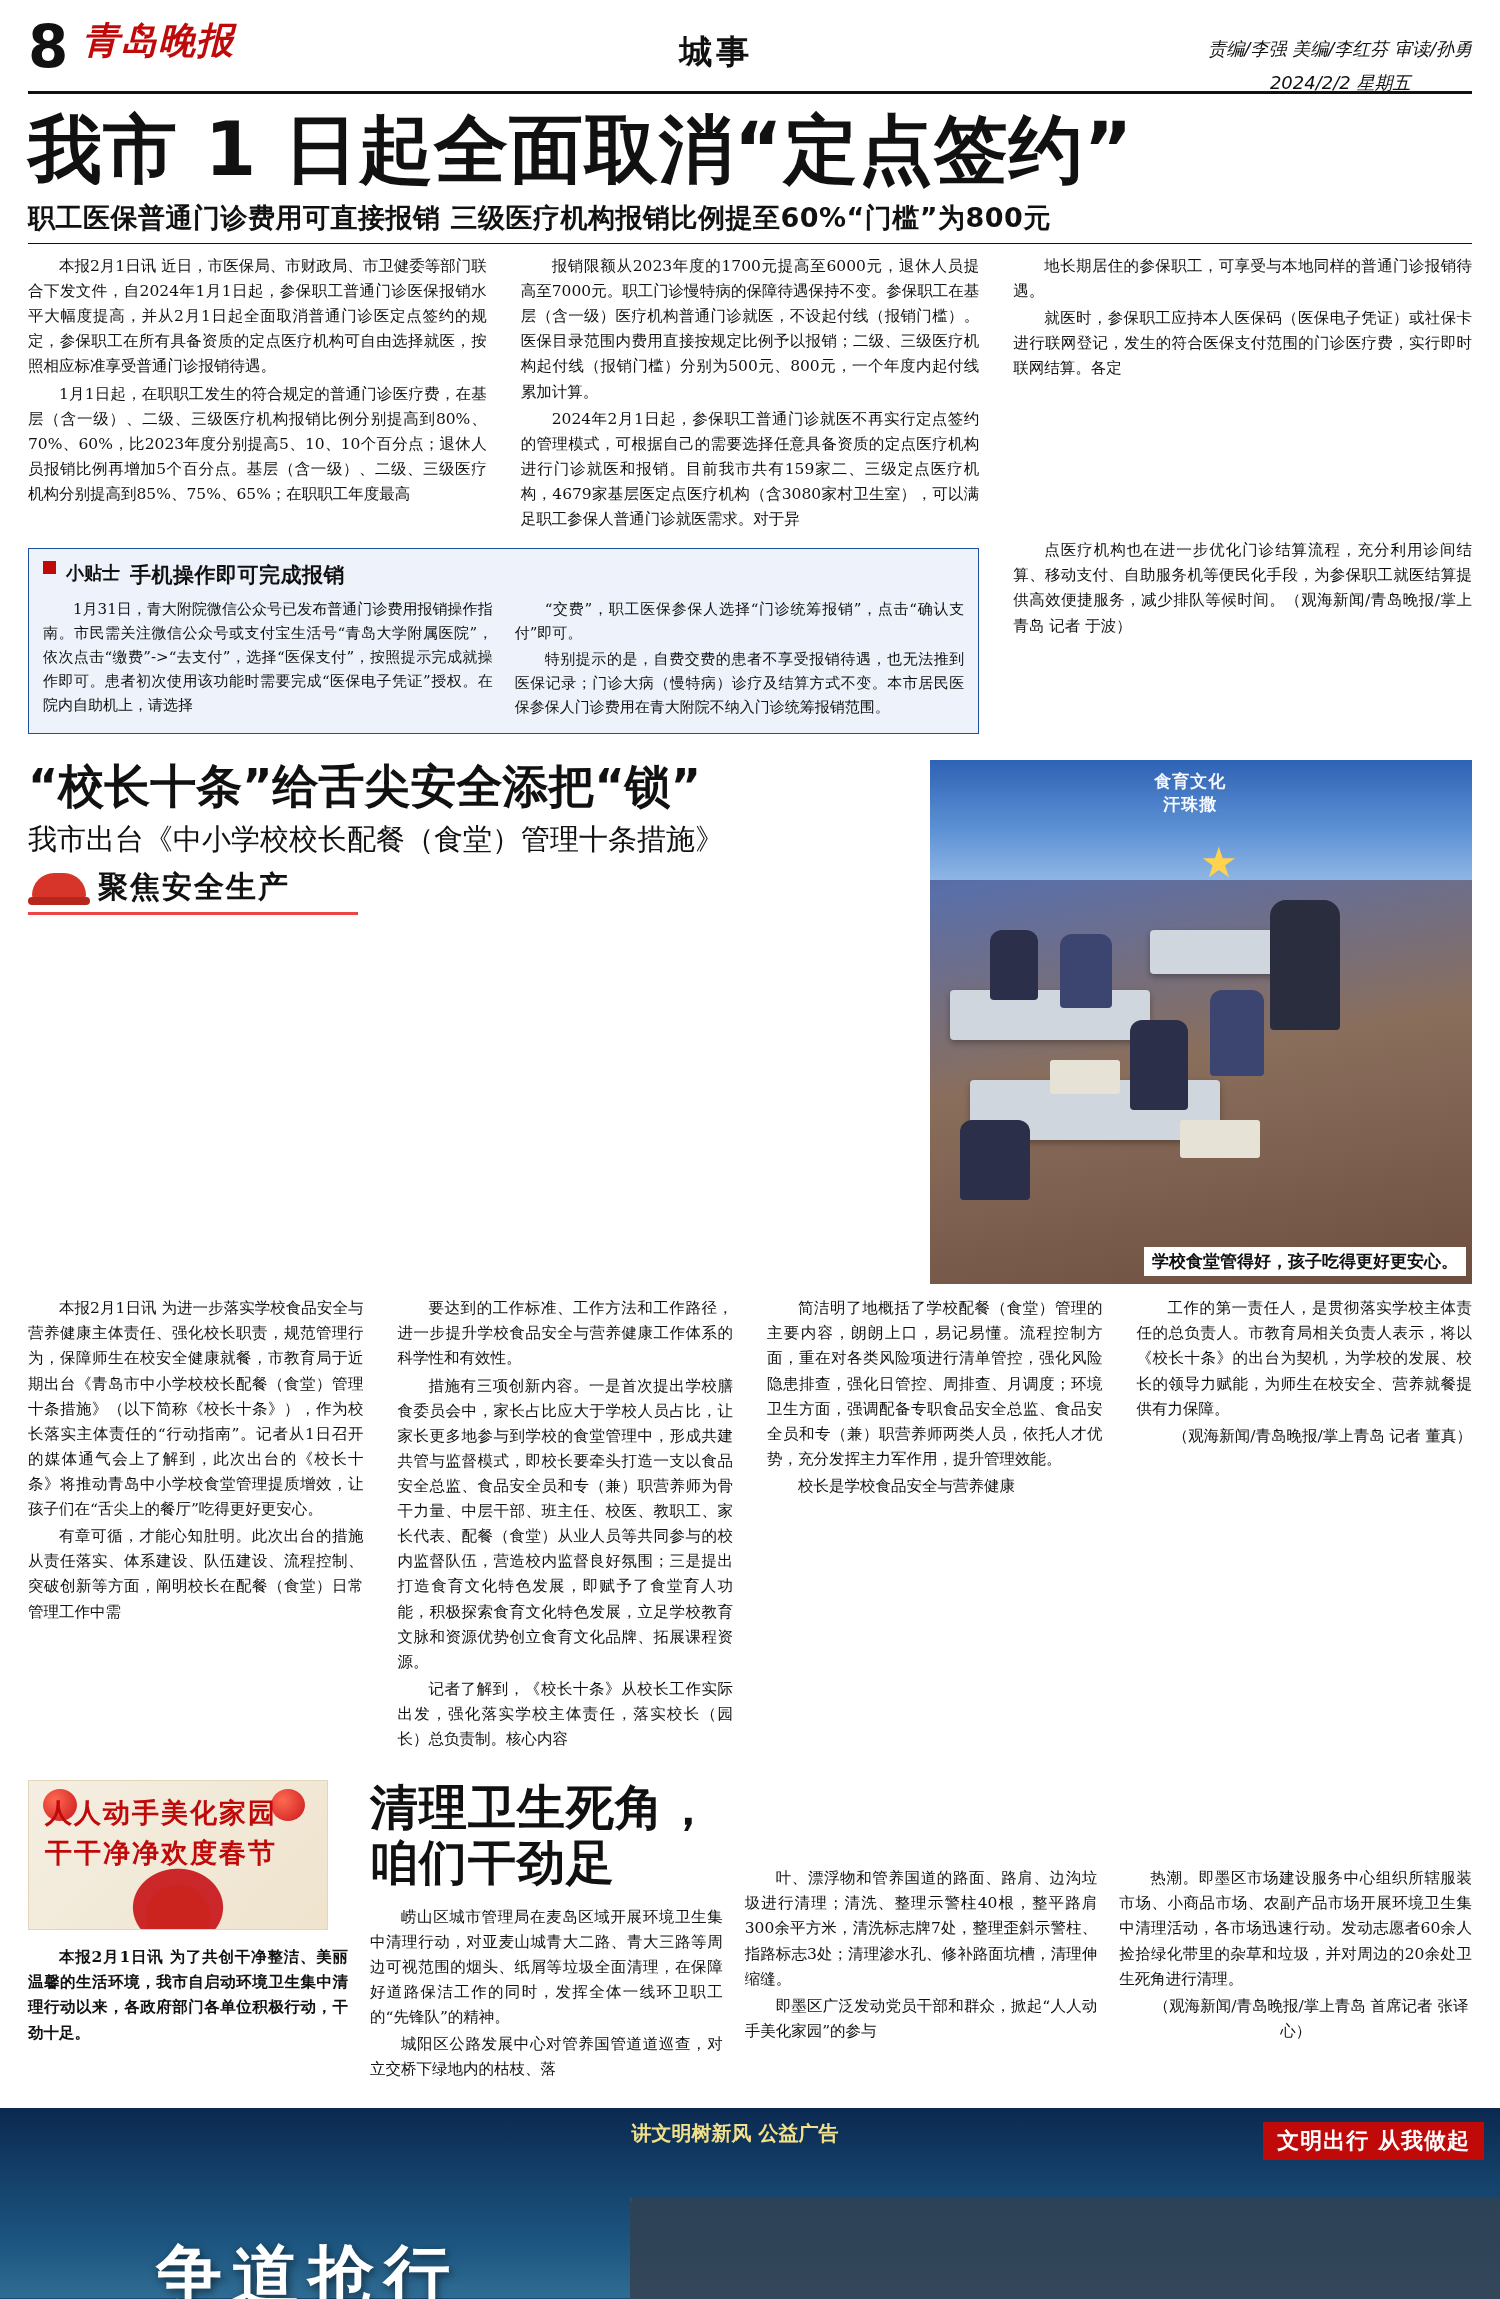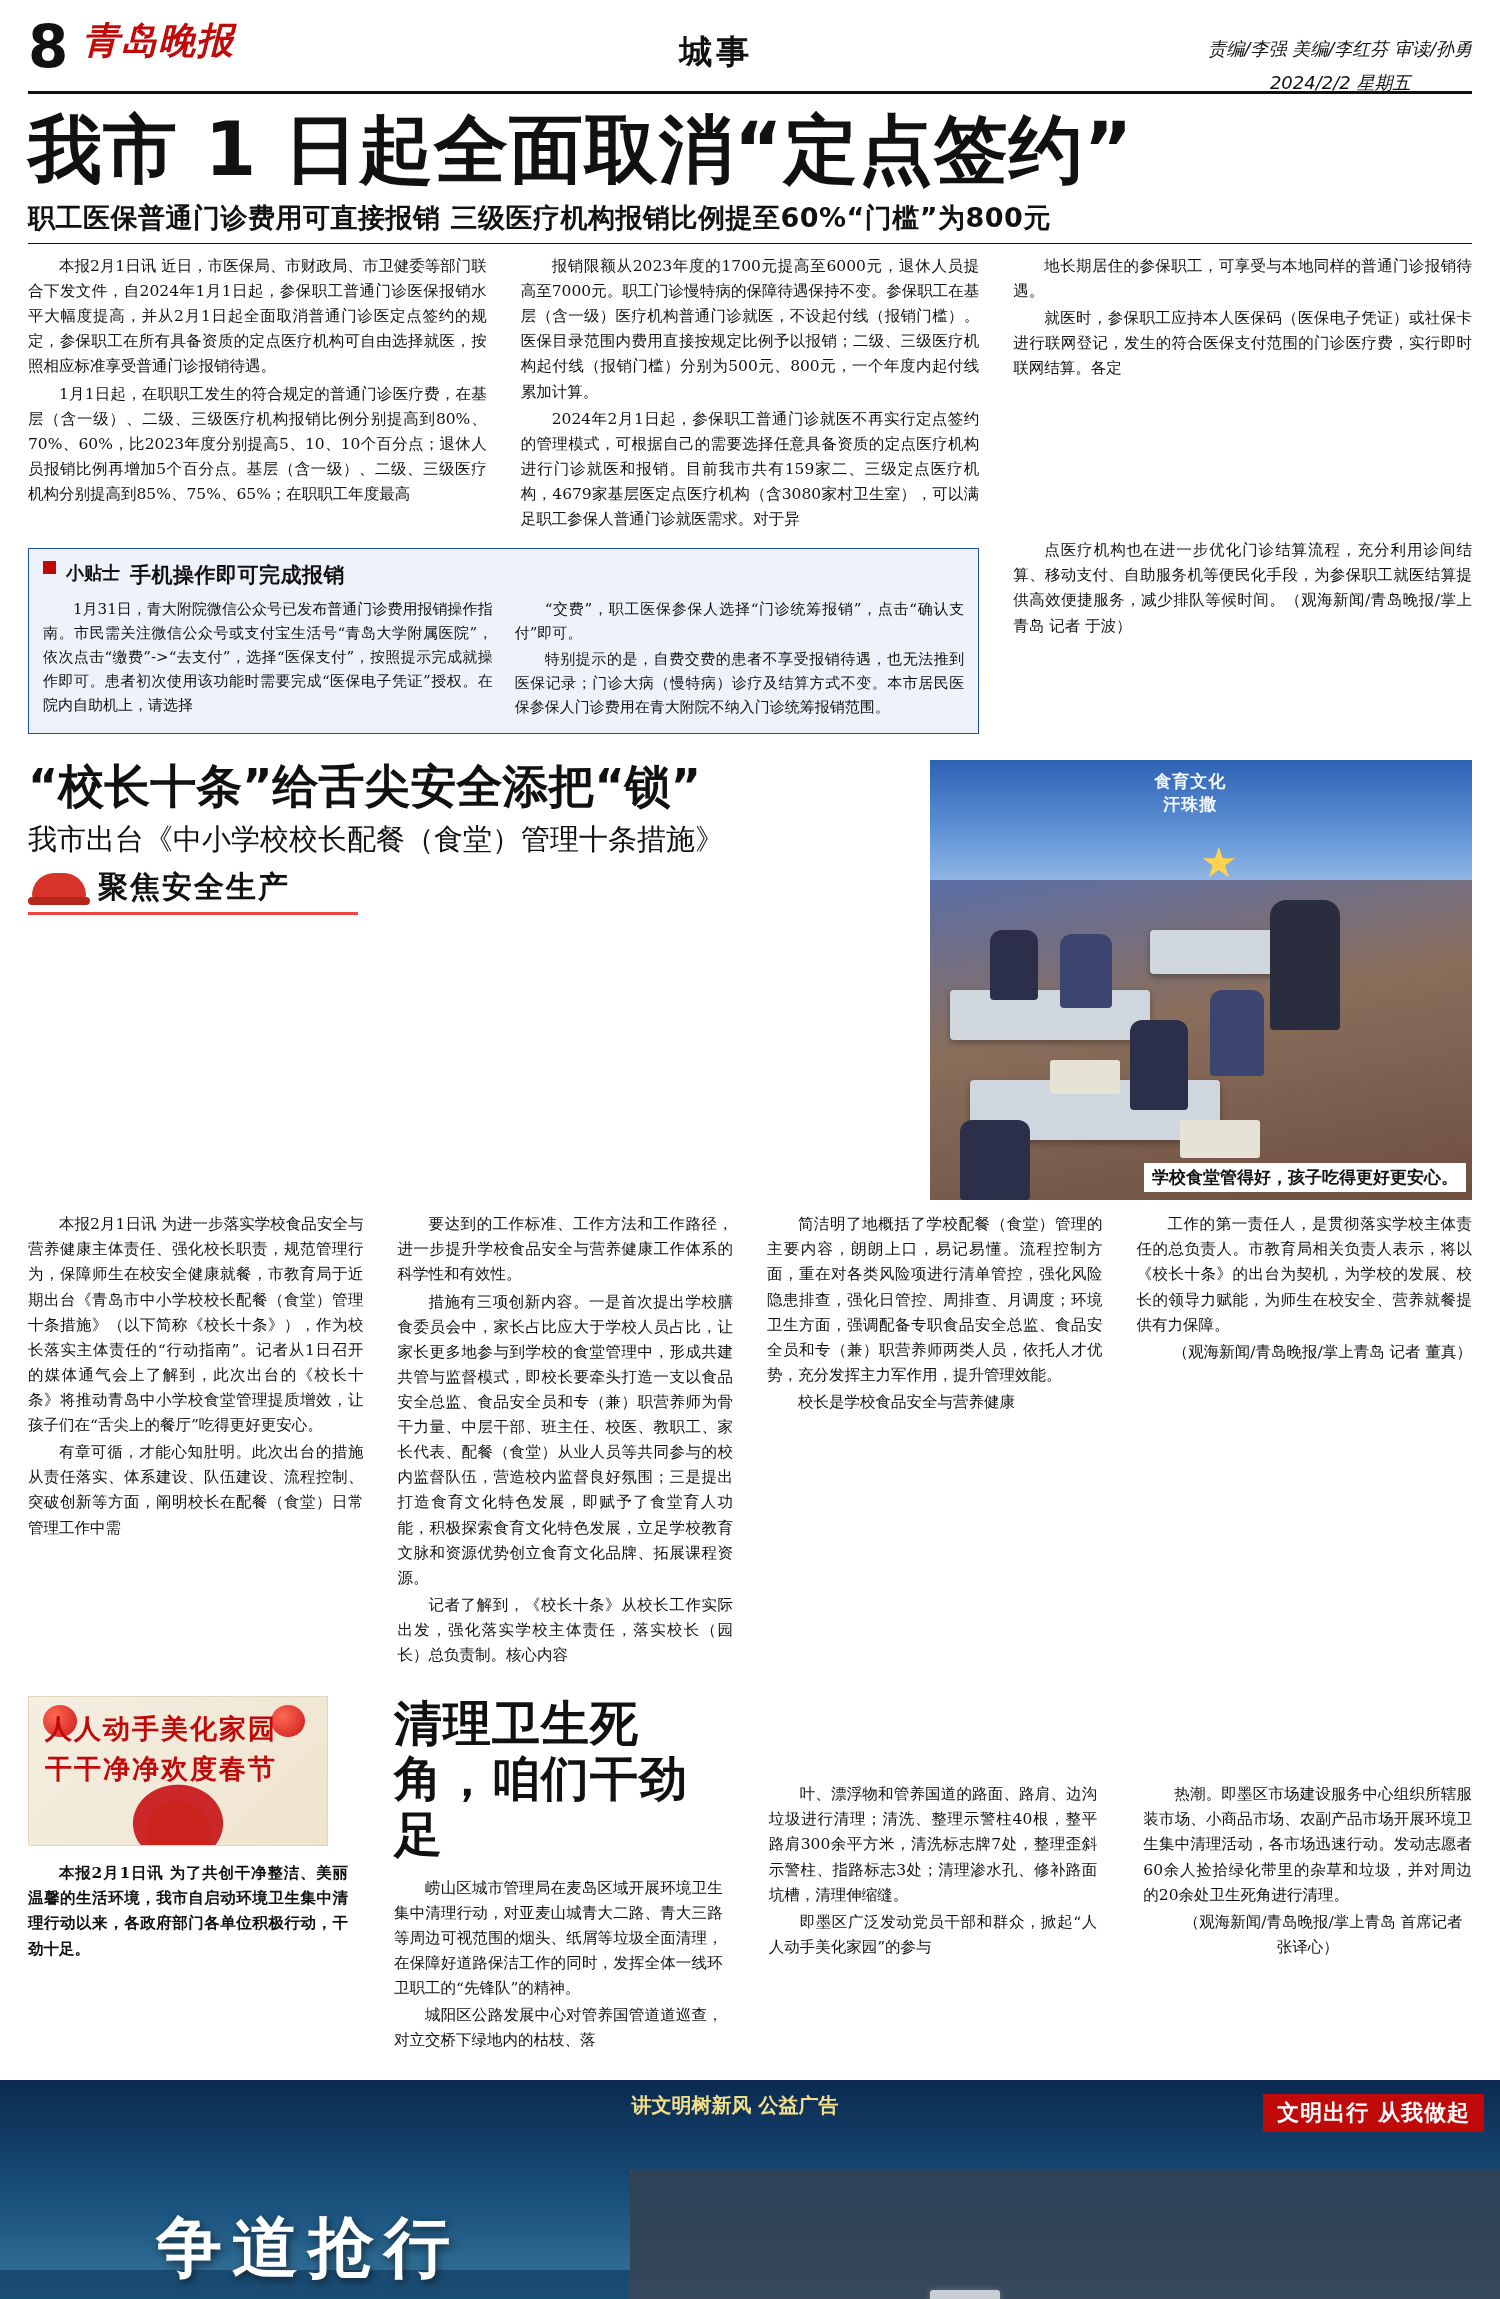--- a/index.html
+++ b/index.html
@@ -156,21 +156,21 @@
   .helmet:after {
     content: ""; position: absolute; left: 0; top: 30px;
     width: 62px; height: 8px; background: #b5271d; border-radius: 4px;
   }
   .badge-safety-text {
     font-size: 30px; font-weight: bold; letter-spacing: 2px;
     font-family: "DejaVu Sans", sans-serif;
   }
   .photo-wrap { position: relative; }
   .photo {
-    width: 100%; height: 440px; position: relative; overflow: hidden;
+    width: 100%; height: 524px; position: relative; overflow: hidden;
     background: linear-gradient(170deg,#3c4e86 0%, #5b6fa8 22%, #8a6e5c 55%, #6d4e3f 100%);
   }
   .photo .banner-top {
     position: absolute; left: 0; top: 0; width: 100%; height: 120px;
     background: linear-gradient(180deg,#2e62b4 0%, #5f93d6 60%, #8fb6e4 100%);
   }
   .photo .banner-text {
     position: absolute; left: 48%; top: 10px; transform: translateX(-50%);
     color: #fff; font-size: 17px; font-weight: bold; text-align: center;
     line-height: 1.35; letter-spacing: 1px; opacity: .95;
@@ -198,21 +198,21 @@
   .photo-caption {
     position: absolute; right: 6px; bottom: 8px;
     background: #ffffff; color: #111; font-size: 17px; font-weight: bold;
     padding: 3px 8px; font-family: "DejaVu Sans", sans-serif;
   }
 
   .cols3b { display: grid; grid-template-columns: 1fr 1fr 1fr; gap: 0 34px; margin-top: 12px;}
 
   
   .story3 { margin-top: 26px; }
-  .s3-grid { display: grid; grid-template-columns: 320px 1fr 1fr 1fr; gap: 0 46px; }
+  .s3-grid { display: grid; grid-template-columns: 320px 1fr 1fr 1fr; gap: 0 22px; }
   .spring-ad {
     width: 300px; height: 150px; position: relative; overflow: hidden;
     background: linear-gradient(135deg,#f4efe2,#efe3cd);
     border: 1px solid #e2d6bd;
   }
   .spring-ad .l1, .spring-ad .l2 {
     position: absolute; left: 16px; color: #c00a0a; font-weight: bold;
     font-family: "DejaVu Sans", sans-serif; letter-spacing: 2px;
   }
   .spring-ad .l1 { top: 14px; font-size: 27px; }

